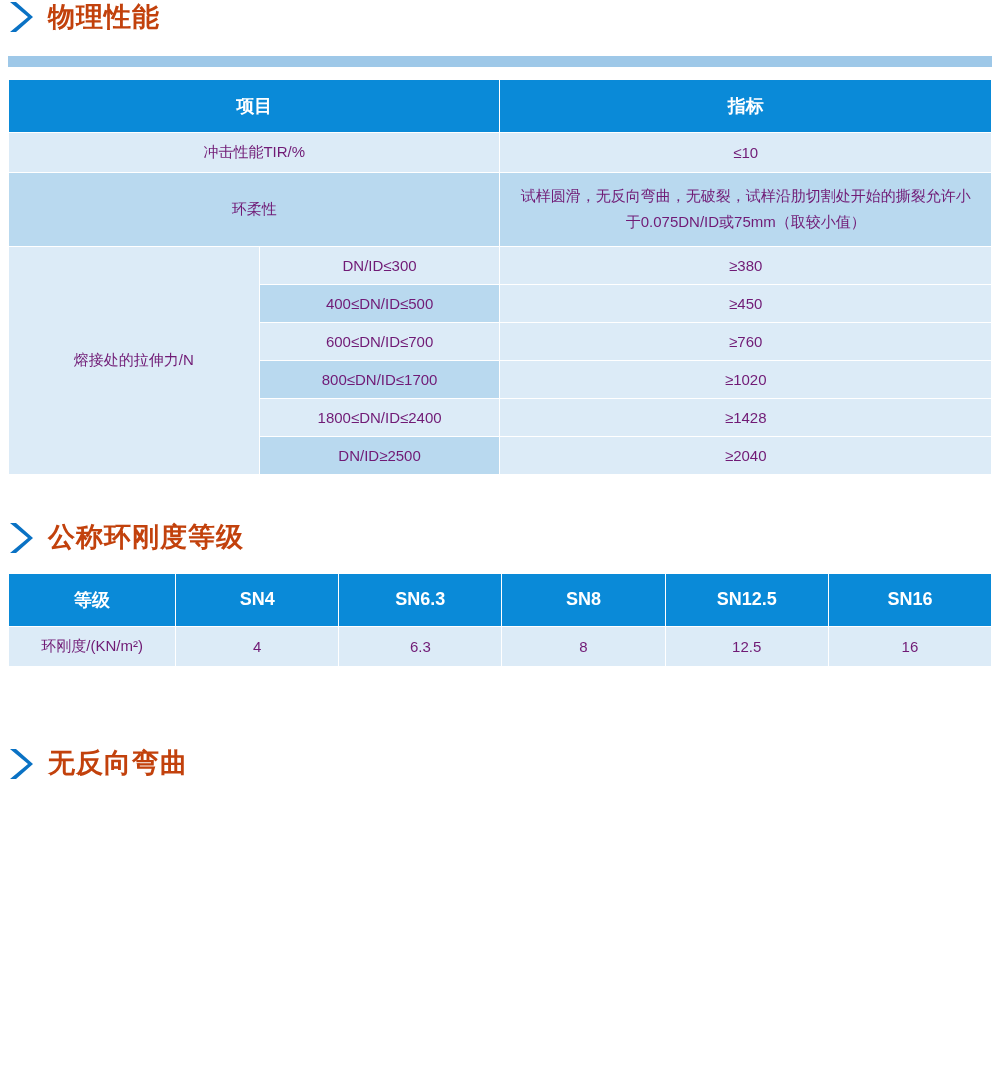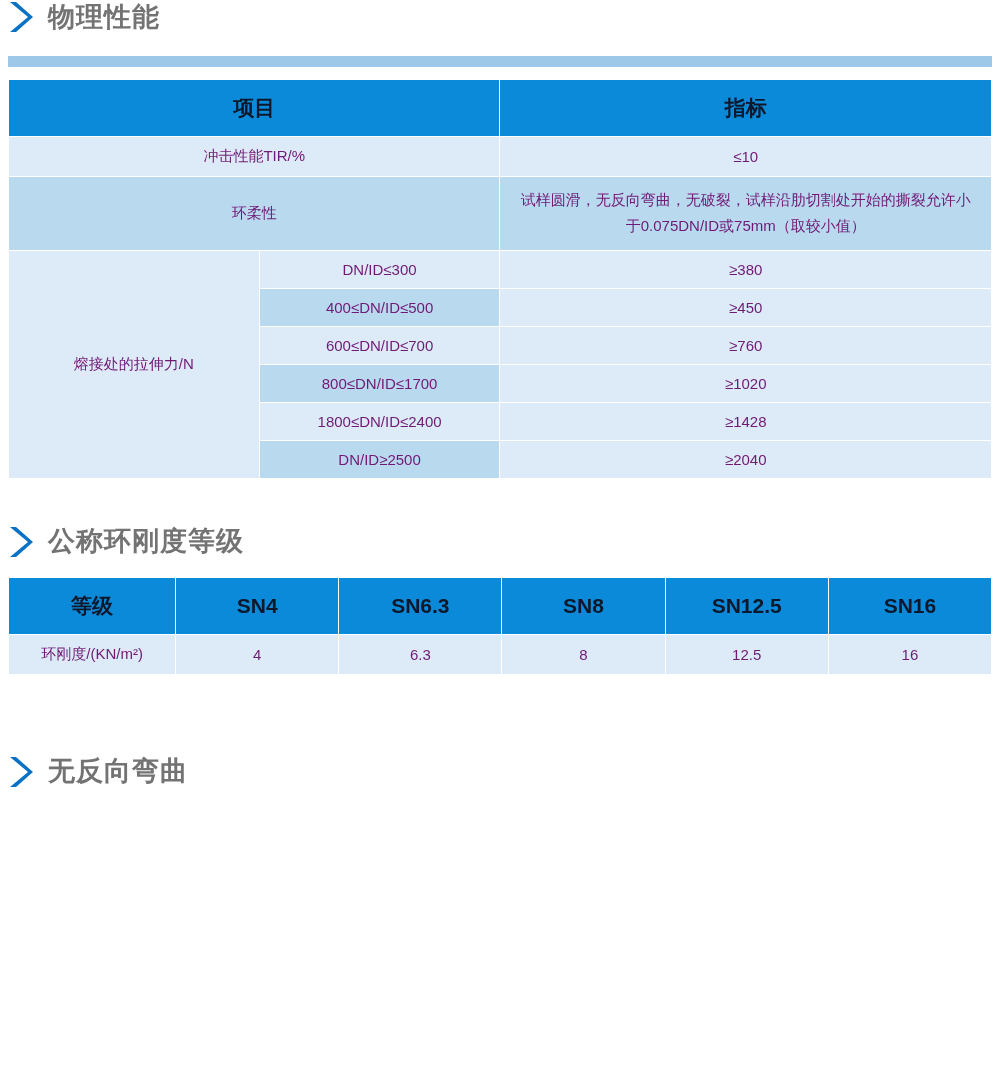--- a/index.html
+++ b/index.html
@@ -26,21 +26,21 @@
   .chevron {
     width: 26px;
     height: 34px;
     flex: 0 0 26px;
     position: relative;
   }
   .chevron svg { display: block; }
   .section-title {
     font-size: 27px;
     font-weight: bold;
-    color: #737373;
+    color: #c2410c;
     letter-spacing: 1px;
     line-height: 1;
   }
 
   
   .rule {
     height: 11px;
     background: #9ec8e8;
     margin: 22px 0 12px 0;
   }
@@ -55,23 +55,23 @@
     border: 1px solid #ffffff;
     text-align: center;
     vertical-align: middle;
     font-size: 15px;
     color: #701a75;
     font-weight: normal;
     padding: 10px 8px;
   }
   th.hdr {
     background: #0a8ad8;
-    color: #0f172a;
+    color: #ffffff;
     font-weight: bold;
-    font-size: 21px;
+    font-size: 18px;
     padding: 14px 8px;
     border-color: #ffffff;
   }
   .c-light { background: #dcebf7; }
   .c-mid   { background: #b9d9ef; }
 
   
   .wrap { padding: 0 8px; }
   .cell-tall { height: 70px; }
   .multi-line { line-height: 1.75; text-align: center; padding-left: 14px; padding-right: 14px; }

